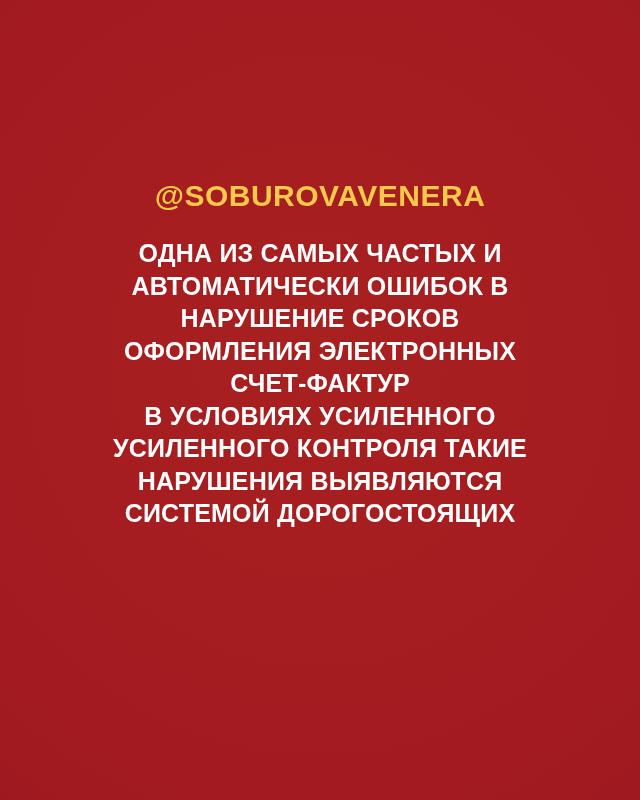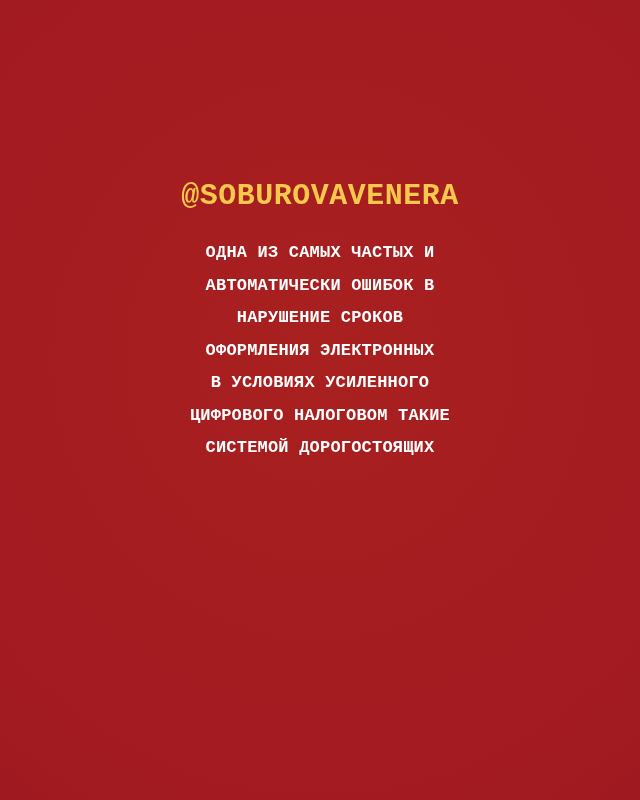--- a/index.html
+++ b/index.html
@@ -15,55 +15,56 @@
   }
   .page {
     width: 640px;
     height: 710px;
     box-sizing: border-box;
     padding-top: 181px;
     display: flex;
     flex-direction: column;
     align-items: center;
     text-align: center;
-    font-family: Liberation Mono, monospace;
   }
   .handle {
     color: #f8c84c;
     font-size: 30px;
     font-weight: bold;
     letter-spacing: 0.5px;
     line-height: 30px;
     text-shadow: 0 0 1px rgba(120, 20, 20, 0.35);
     margin-bottom: 26px;
   }
   .para {
     color: #fefefe;
-    font-size: 17px;
+    font-size: 25px;
     font-weight: bold;
     line-height: 32.5px;
     letter-spacing: 0.2px;
     text-shadow: 0 0 1px rgba(120, 20, 20, 0.3);
   }
   .para-2 {
   }
 </style>
 </head>
 <body>
 
 <div class="page">
 
   <div class="handle">@SOBUROVAVENERA</div>
 
   <div class="para para-1">
     <div>ОДНА ИЗ САМЫХ ЧАСТЫХ И</div>
     <div>АВТОМАТИЧЕСКИ ОШИБОК В</div>
     <div>НАРУШЕНИЕ СРОКОВ</div>
     <div>ОФОРМЛЕНИЯ ЭЛЕКТРОННЫХ</div>
+    <div>СЧЕТ-ФАКТУР</div>
   </div>
 
   <div class="para para-2">
     <div>В УСЛОВИЯХ УСИЛЕННОГО</div>
-    <div>ЦИФРОВОГО НАЛОГОВОМ ТАКИЕ</div>
+    <div>УСИЛЕННОГО КОНТРОЛЯ ТАКИЕ</div>
+    <div>НАРУШЕНИЯ ВЫЯВЛЯЮТСЯ</div>
     <div>СИСТЕМОЙ ДОРОГОСТОЯЩИХ</div>
   </div>
 
 </div>
 
 </body></html>

